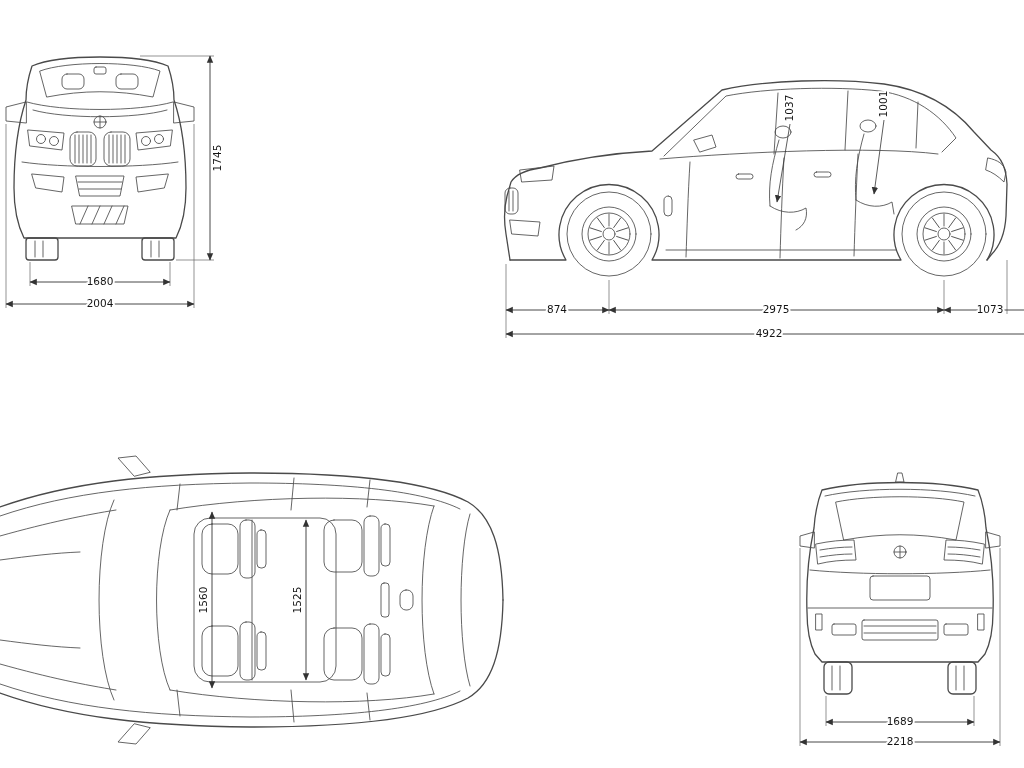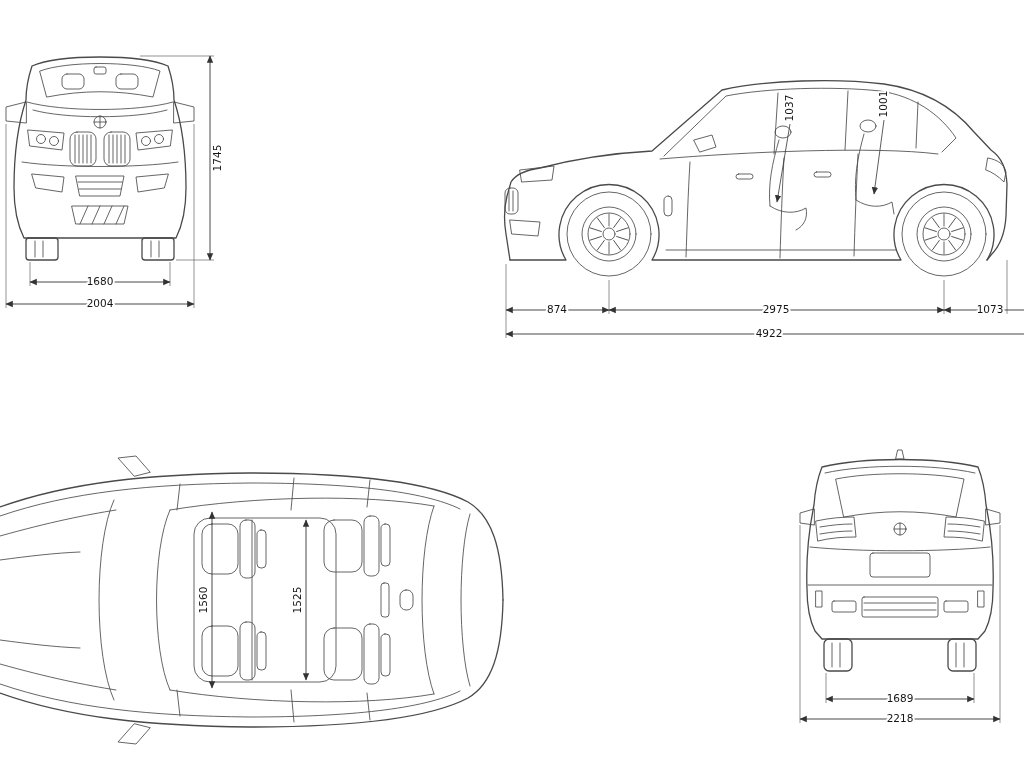--- a/index.html
+++ b/index.html
@@ -256,21 +256,21 @@
         <line class="dim" x1="212" y1="60" x2="212" y2="236" marker-start="url(#arr)" marker-end="url(#arr)"></line>
         <text class="dimlabel" transform="rotate(-90 204 148)" x="204" y="148">1560</text>
       </g>
       <g>
         <line class="dim" x1="306" y1="68" x2="306" y2="228" marker-start="url(#arr)" marker-end="url(#arr)"></line>
         <text class="dimlabel" transform="rotate(-90 298 148)" x="298" y="148">1525</text>
       </g>
     </svg>
   </div>
 
-  <div class="view" style="left:790px;top:425px;">
+  <div class="view" style="left:790px;top:448px;">
     <svg width="235" height="300" viewBox="0 0 235 300">
       <g>
         <polygon class="car thin" points="106,34 114,34 112,25 108,25"></polygon>
         <path class="car" d="M 32,42 C 74,32 146,32 188,42 C 192,52 195,66 196,80 C 201,104 204,136 203,164 C 203,182 200,196 195,206 L 188,214 L 32,214 L 25,206 C 20,196 17,182 17,164 C 16,136 19,104 24,80 C 25,66 28,52 32,42 Z"></path>
         <path class="car thin" d="M 35,48 C 75,39 145,39 185,48"></path>
         <path class="car thin" d="M 46,54 C 80,47 140,47 174,54 L 166,92 C 128,85 92,85 54,92 Z"></path>
         <g class="car thin">
           <circle cx="110" cy="104" r="6"></circle>
           <line x1="104" y1="104" x2="116" y2="104"></line>
           <line x1="110" y1="98" x2="110" y2="110"></line>

